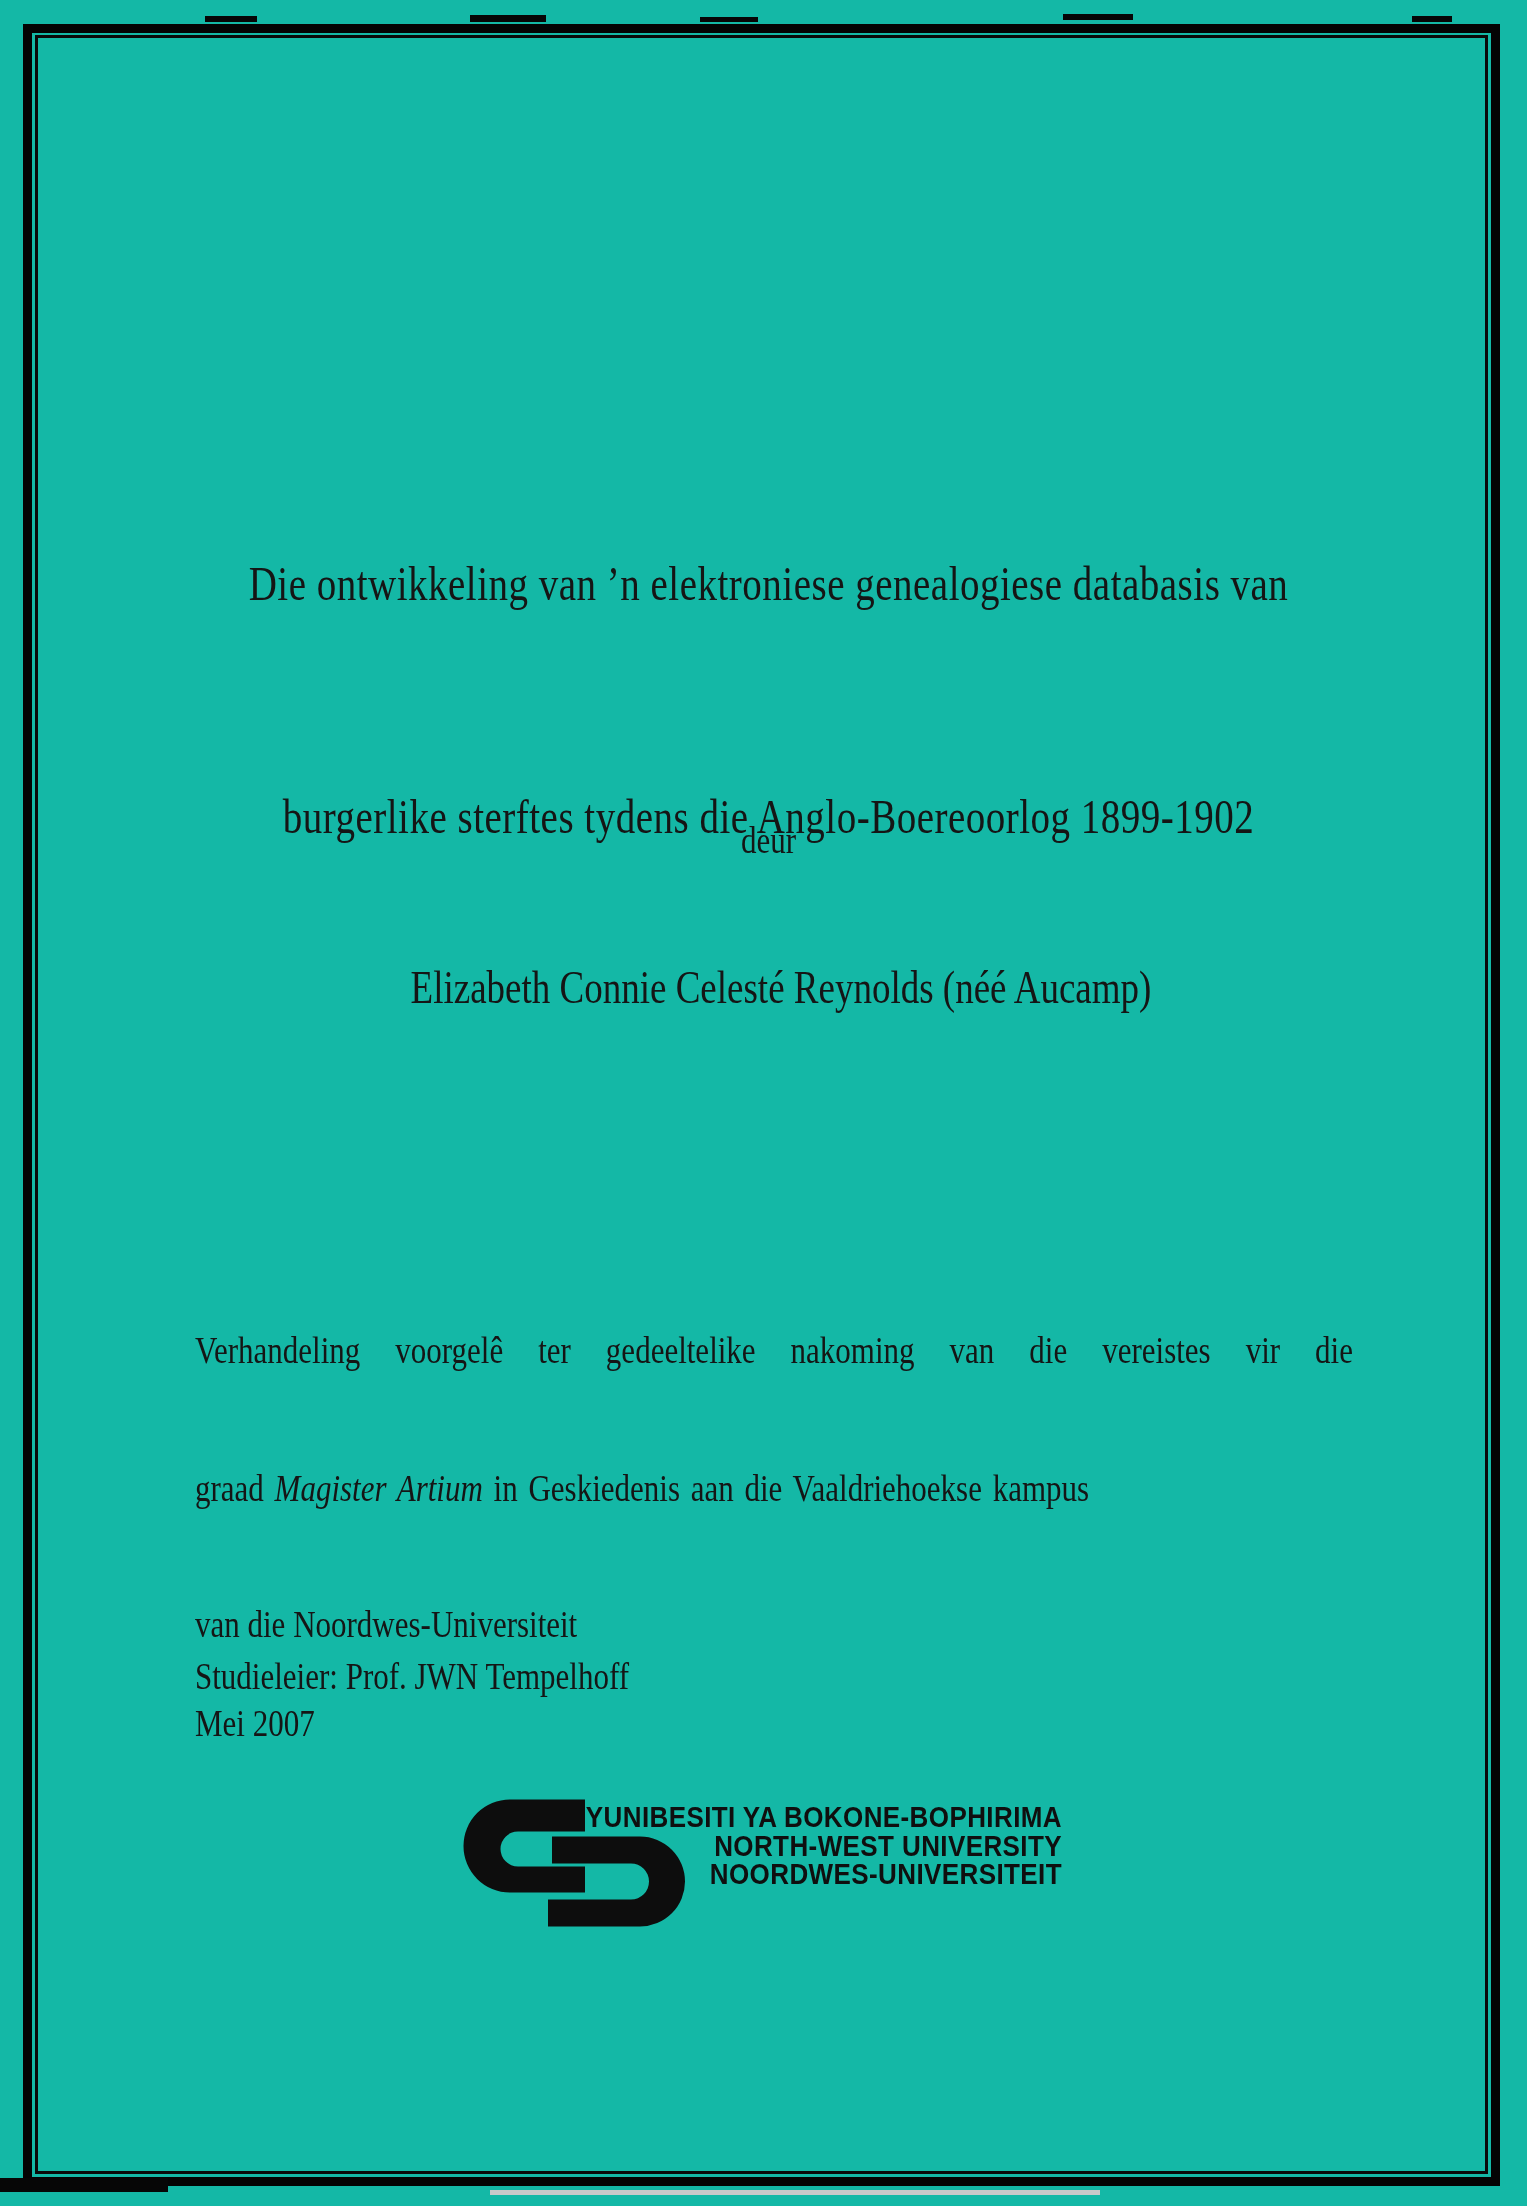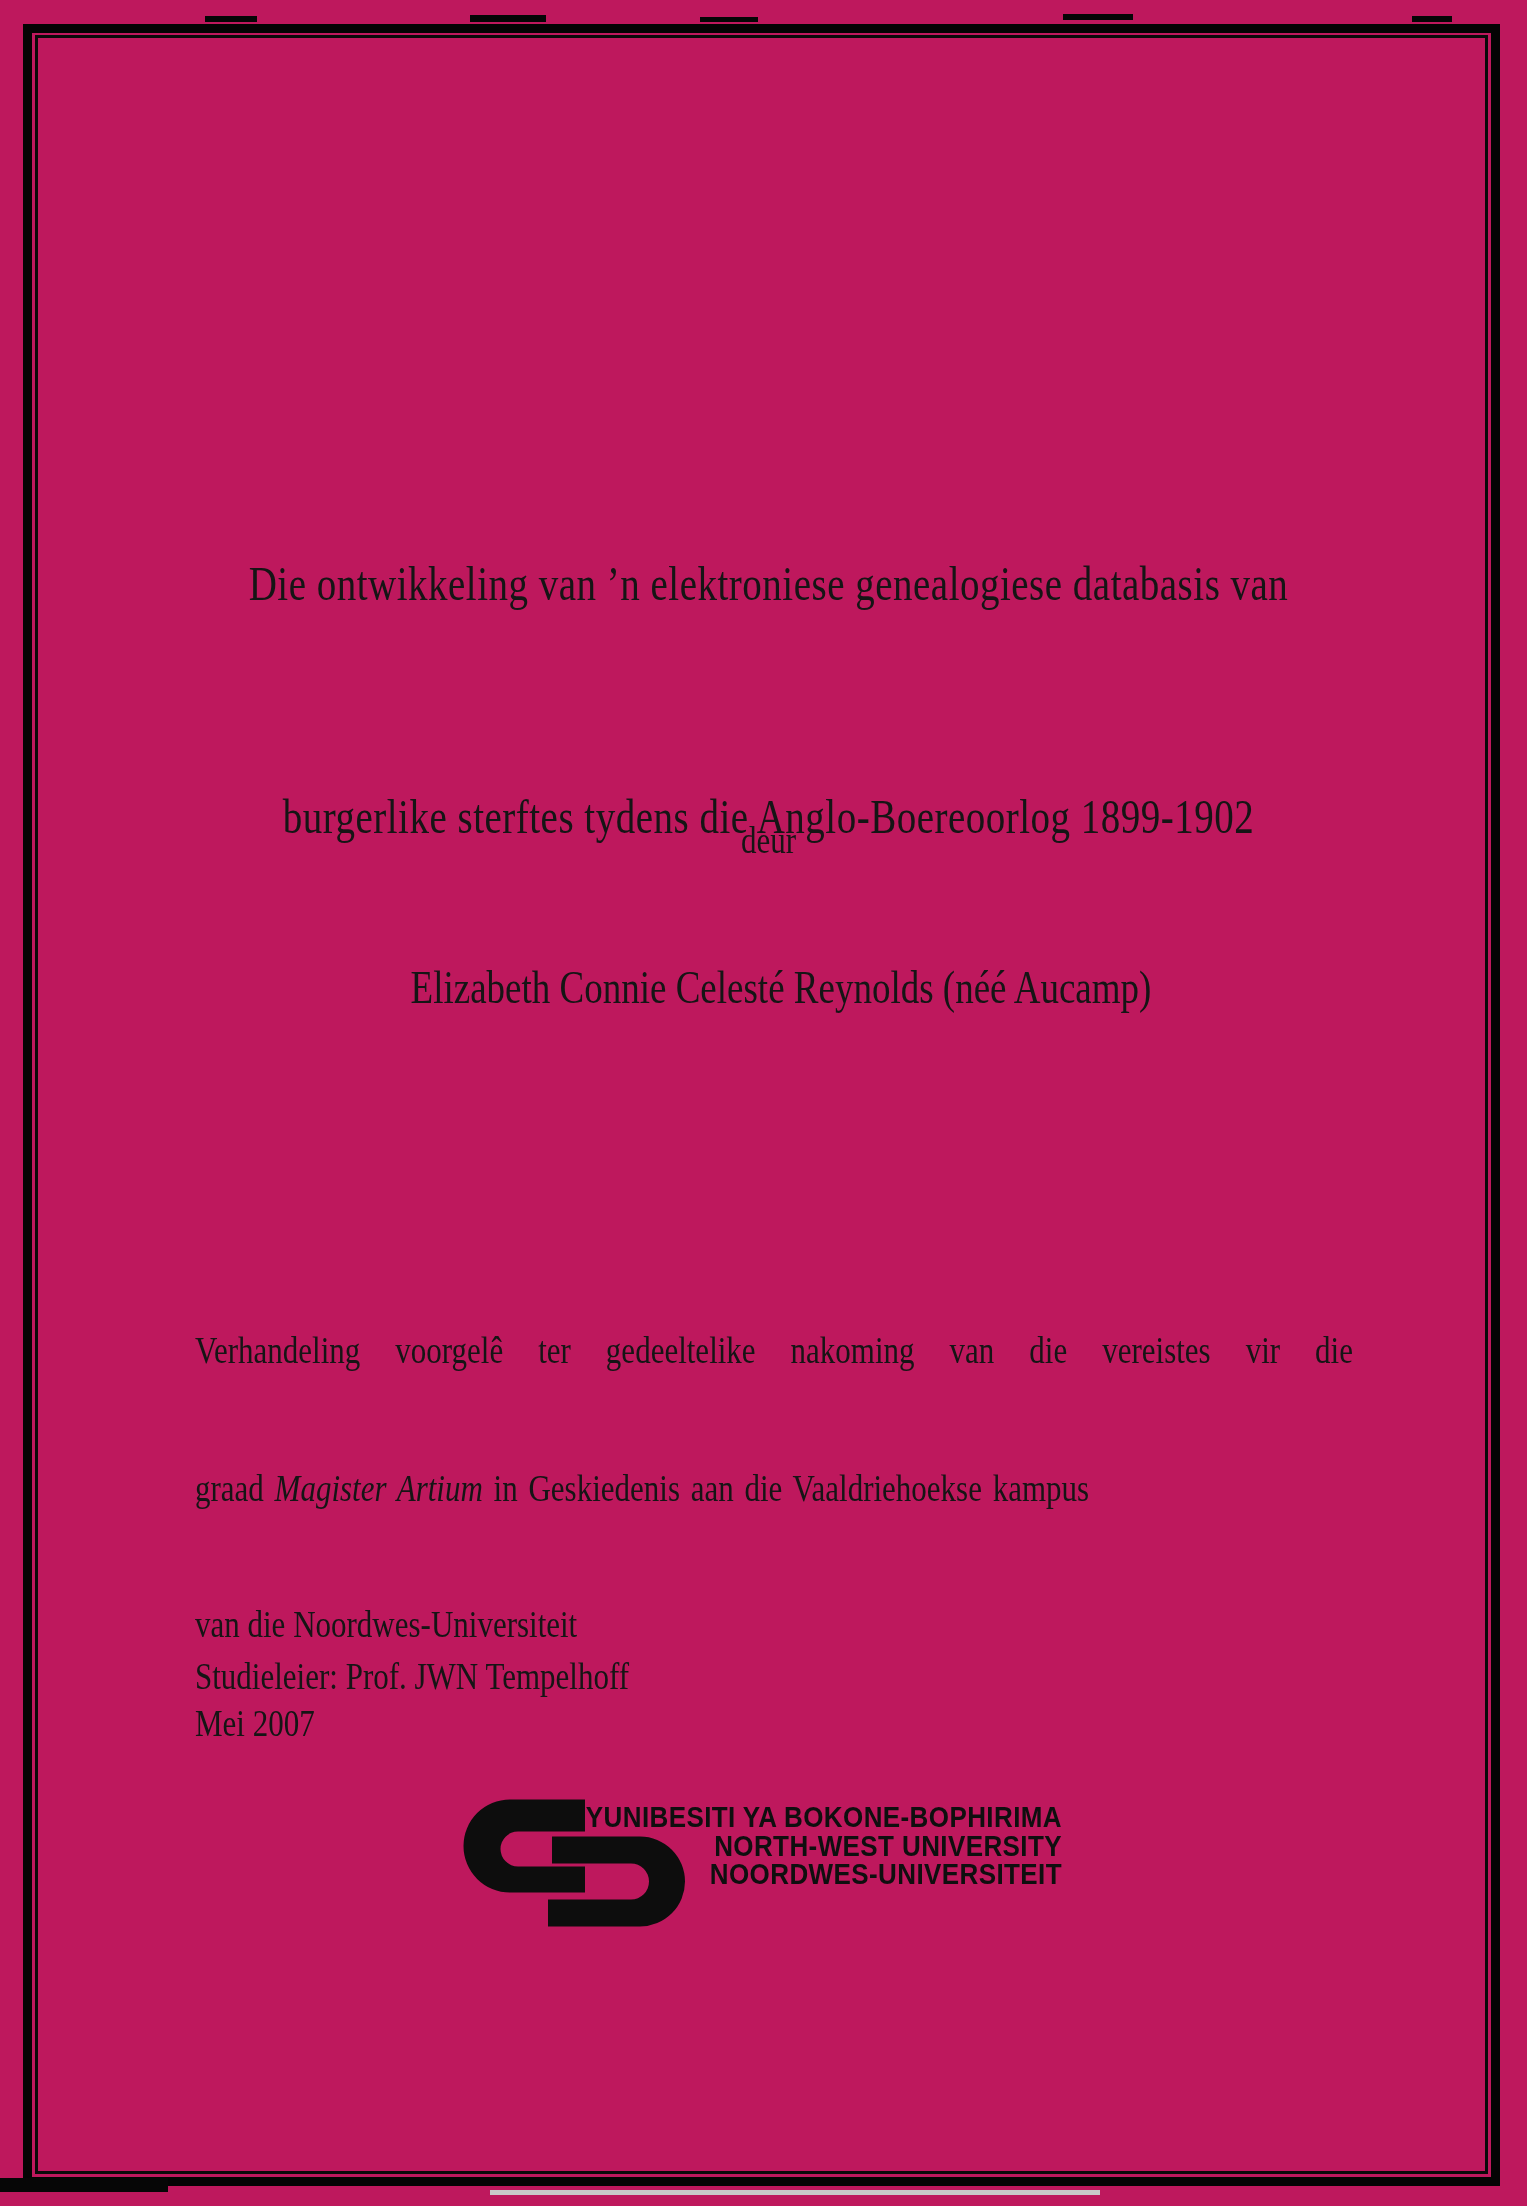--- a/index.html
+++ b/index.html
@@ -4,21 +4,21 @@
 <style>
   html, body {
     margin: 0; padding: 0;
     background: #ffffff;
     font-family: "Liberation Serif", serif;
   }
   #screen {
     position: relative;
     width: 1527px;
     height: 2206px;
-    background: #be185d;
+    background: #14b8a6;
     overflow: hidden;
     color: #151515;
   }
   
   .frame-outer {
     position: absolute;
     left: 23px; top: 24px;
     width: 1477px; height: 2162px;
     border: 9px solid #040404;
     box-sizing: border-box;

